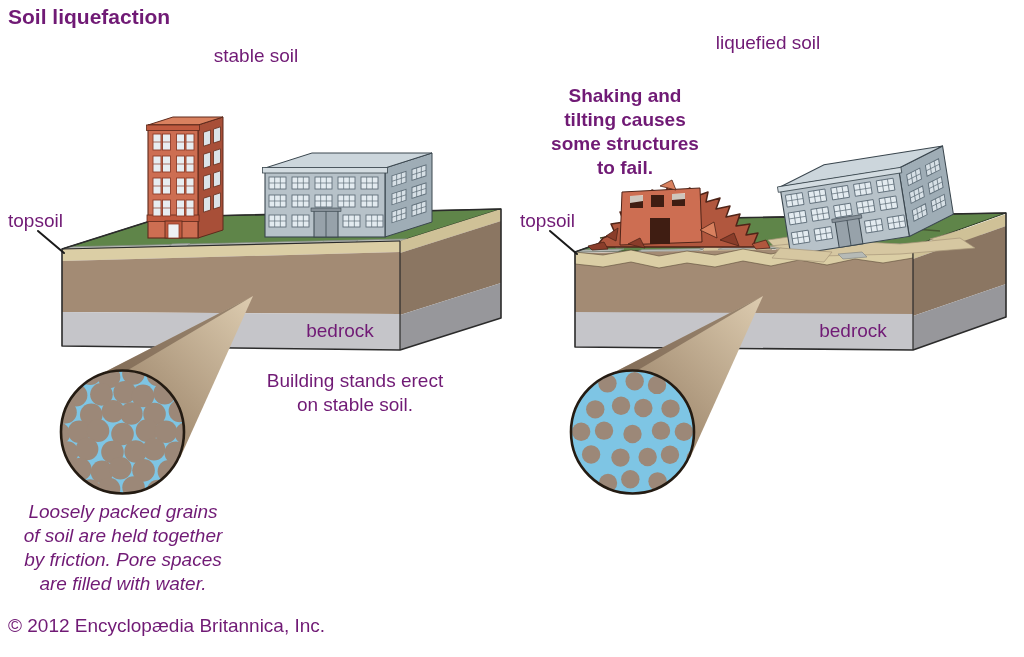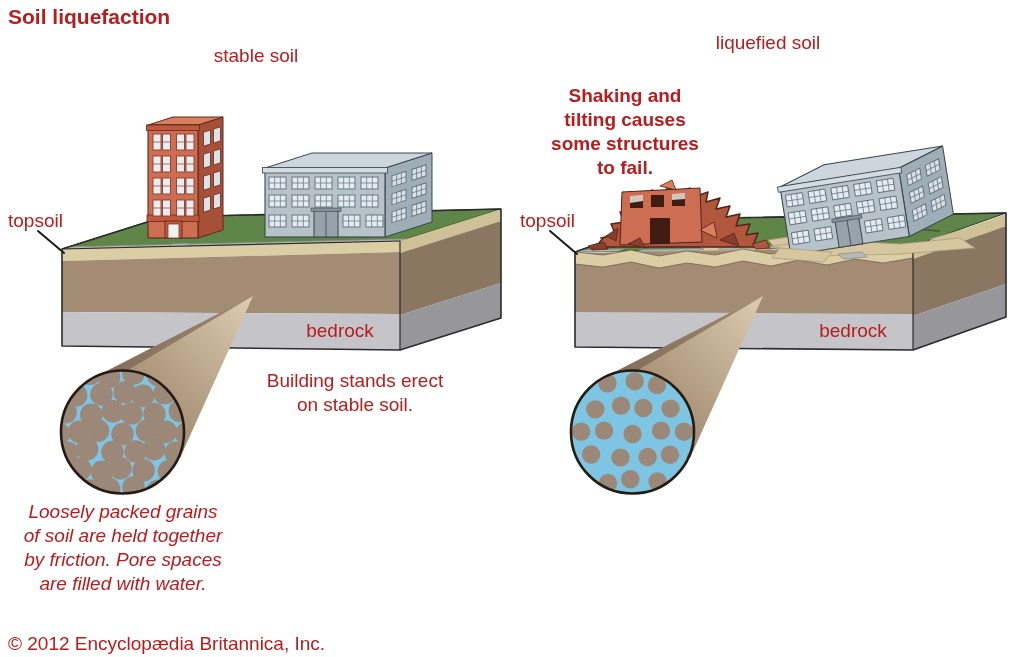--- a/index.html
+++ b/index.html
@@ -1,19 +1,19 @@
 <!DOCTYPE html>
 <html><head>
 <meta charset="utf-8">
 <style>
   html,body{margin:0;padding:0;background:#fff;}
   #stage{position:relative;width:1024px;height:657px;background:#ffffff;overflow:hidden;
          font-family:"Liberation Sans", sans-serif;}
   #art{position:absolute;left:0;top:0;}
-  .txt{position:absolute;font-size:19px;line-height:24px;color:#b91c1c;}
+  .txt{position:absolute;font-size:19px;line-height:24px;color:#701a75;}
   .c{text-align:center;white-space:pre-line;}
   .title{font-size:21px;font-weight:bold;}
   
   .outline{fill:none;stroke:#2b2b2b;stroke-width:1.6;stroke-linejoin:round;}
   .edge{stroke:#2b2b2b;stroke-width:1.2;}
   .sidewalk{fill:#b6bab6;stroke:#8d908d;stroke-width:.7;}
   .slab{fill:#b6bab6;stroke:#878a87;stroke-width:.7;}
   .sand{fill:#d6c7a1;stroke:#a7977a;stroke-width:.7;}
   .crack{fill:none;stroke:#465832;stroke-width:1.3;}
   .ptr{stroke:#1a1a1a;stroke-width:2;stroke-linecap:round;}
@@ -443,15 +443,15 @@
 <div class="txt" style="left:8px;top:209px;">topsoil</div>
 <div class="txt" style="left:520px;top:209px;">topsoil</div>
 <div class="txt c" style="left:285px;top:319px;width:110px;">bedrock</div>
 <div class="txt c" style="left:798px;top:319px;width:110px;">bedrock</div>
 <div class="txt c" style="left:240px;top:369px;width:230px;">Building stands erect
 on stable soil.</div>
 <div class="txt c" style="left:2px;top:500px;width:242px;font-style:italic;">Loosely packed grains
 of soil are held together
 by friction. Pore spaces
 are filled with water.</div>
-<div class="txt" style="left:8px;top:632px;">© 2012 Encyclopædia Britannica, Inc.</div>
+<div class="txt" style="left:8px;top:614px;">© 2012 Encyclopædia Britannica, Inc.</div>
 
 </div>
 
 </body></html>

